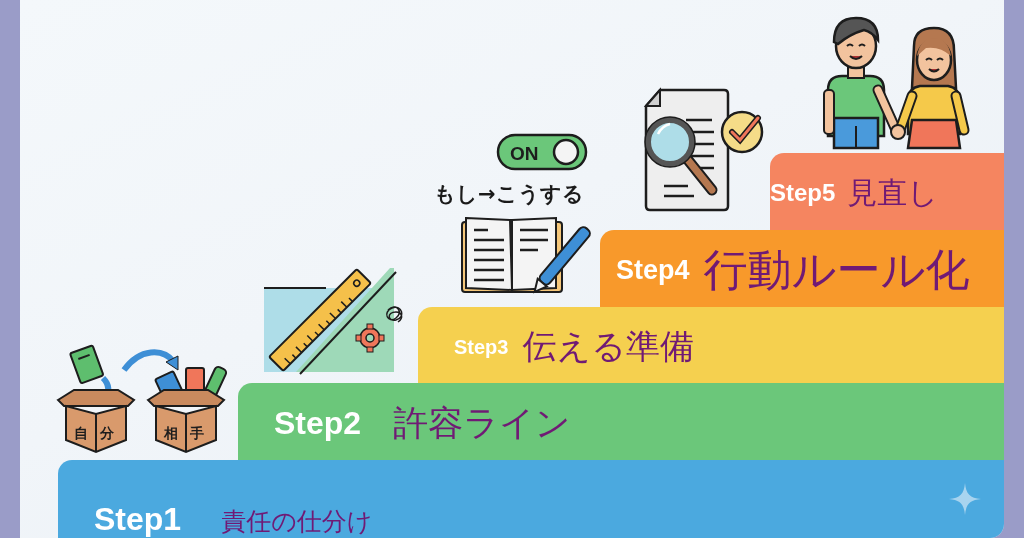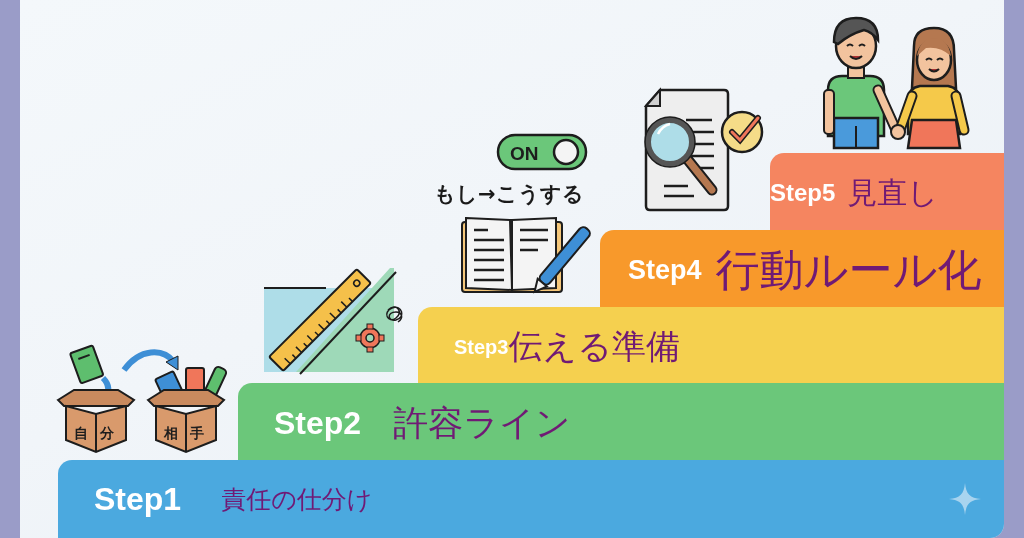--- a/index.html
+++ b/index.html
@@ -22,36 +22,36 @@
 <div class="frame-left"></div>
 <div class="frame-right"></div>
 
 <div class="panel">
 
   <div class="step" style="left:750px;top:153px;width:234px;height:80px;background:#F58560;">
     <span class="lbl" style="font-size:24px;">Step5</span>
     <span class="ttl" style="font-size:30px;margin-left:12px;">見直し</span>
   </div>
 
-  <div class="step" style="left:580px;top:230px;width:404px;height:80px;background:#F8992B;padding-left:28px;">
+  <div class="step" style="left:580px;top:230px;width:404px;height:80px;background:#F8992B;padding-left:16px;">
     <span class="lbl" style="font-size:27px;">Step4</span>
     <span class="ttl" style="font-size:44px;margin-left:14px;">行動ルール化</span>
   </div>
 
   <div class="step" style="left:398px;top:307px;width:586px;height:80px;background:#F5D04F;padding-left:36px;">
     <span class="lbl" style="font-size:20px;">Step3</span>
-    <span class="ttl" style="font-size:34px;">伝える準備</span>
+    <span class="ttl" style="font-size:34px;margin-left:14px;">伝える準備</span>
   </div>
 
   <div class="step" style="left:218px;top:383px;width:766px;height:80px;background:#6BC77A;padding-left:36px;">
     <span class="lbl" style="font-size:32px;">Step2</span>
     <span class="ttl" style="font-size:35px;margin-left:32px;">許容ライン</span>
   </div>
 
-  <div class="step" style="left:38px;top:460px;width:946px;height:78px;background:#4BA9DF;padding-left:36px;">
+  <div class="step" style="left:38px;top:460px;width:946px;height:78px;background:#4BA9DF;padding-left:36px;align-items:flex-end;">
     <span class="lbl" style="font-size:32px;">Step1</span>
     <span class="ttl" style="font-size:25px;margin-left:40px;">責任の仕分け</span>
   </div>
 
   <svg class="sparkle" style="left:928px;top:482px;" width="34" height="34" viewBox="0 0 34 34">
     <path d="M17 1 C18 12 22 16 33 17 C22 18 18 22 17 33 C16 22 12 18 1 17 C12 16 16 12 17 1 Z" fill="#A8D4EF"></path>
   </svg>
 
   <svg class="icon" style="left:28px;top:340px;" width="185" height="115" viewBox="0 0 185 115">
 

